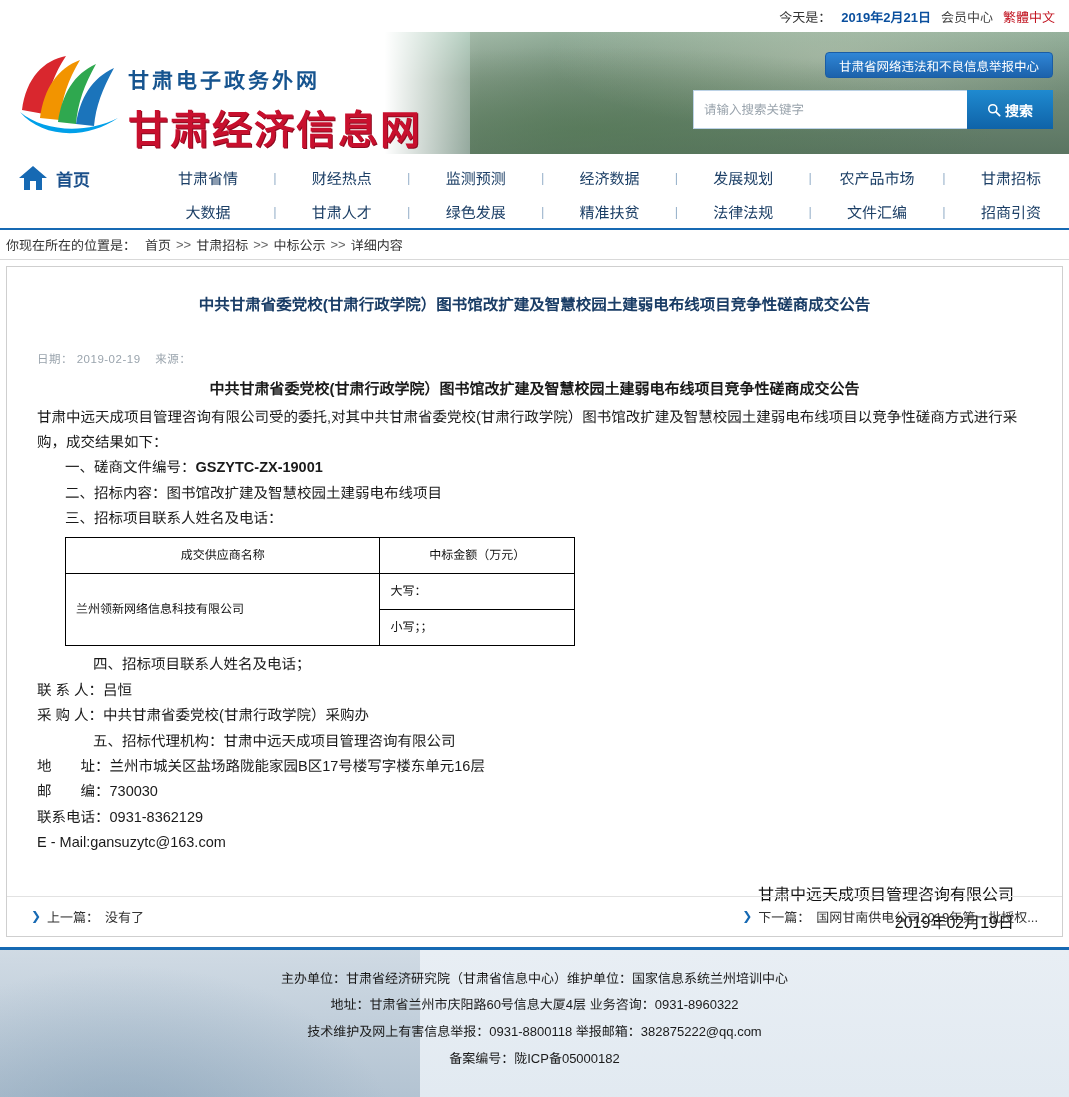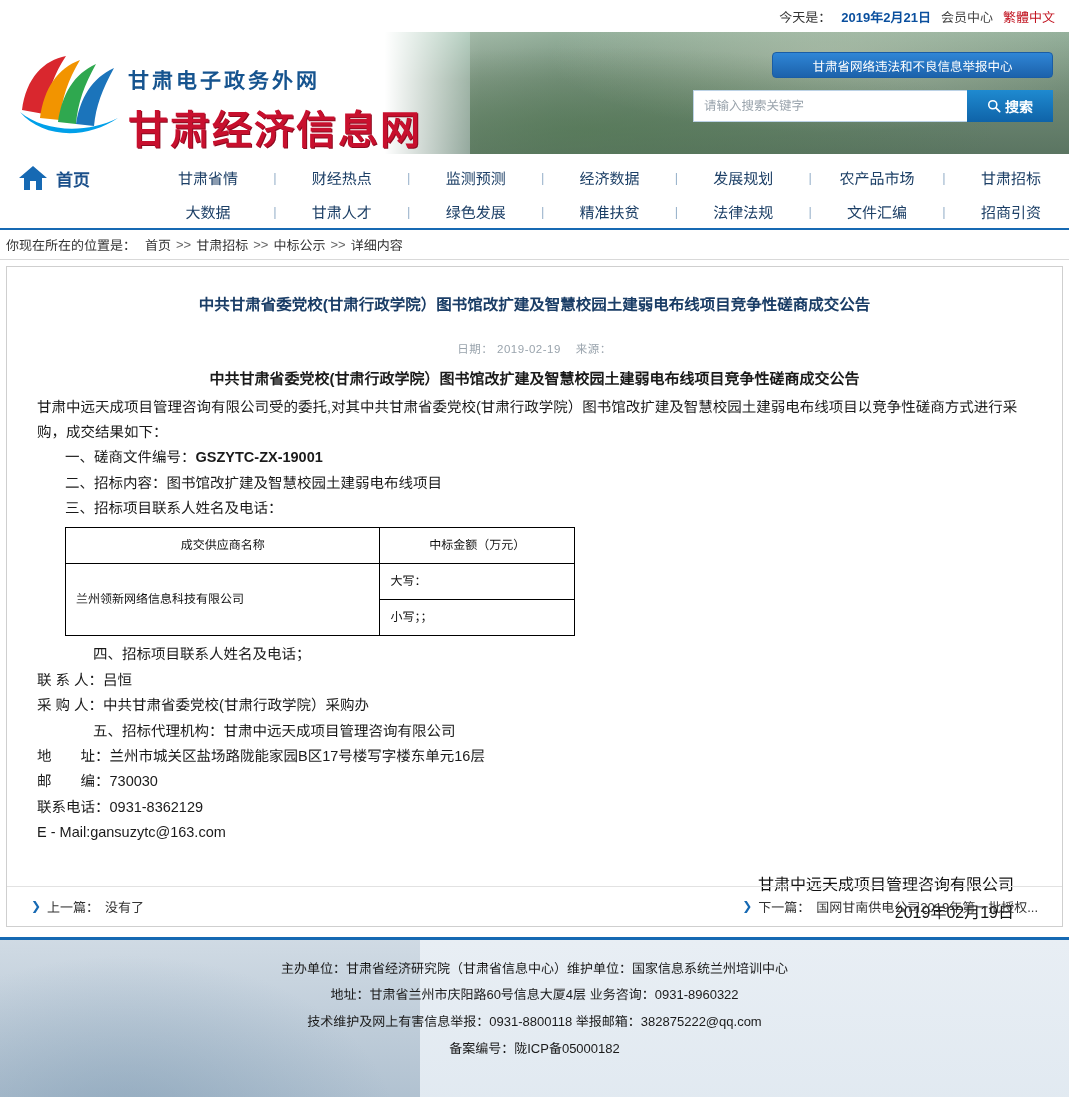--- a/index.html
+++ b/index.html
@@ -55,30 +55,30 @@
   }
   .logo-text .line2 {
     font-size: 40px; color: #c8102e; font-weight: bold; letter-spacing: 2px;
     margin-top: 4px;
     font-family: "Liberation Serif", "DejaVu Serif", serif;
     text-shadow: 1px 1px 0 #8d0b20;
   }
 
   .report-badge {
     position: absolute; right: 16px; top: 20px; z-index: 4;
-    width: 281px; height: 26px; border-radius: 4px;
+    width: 228px; height: 26px; border-radius: 4px;
     background: linear-gradient(180deg, #2f86d6, #1c62ab);
     color: #ffffff; font-size: 12.5px;
     display: flex; align-items: center; justify-content: center;
     border: 1px solid #1a5da5;
     margin-left: 12px;
   }
   .search-wrap {
     position: absolute; right: 16px; top: 58px; z-index: 4;
-    display: flex; width: 360px; height: 32px;
+    display: flex; width: 360px; height: 39px;
   }
   .search-input {
     flex: 1; border: 1px solid #bcd2e6; border-right: none;
     background: #fff; font-size: 12.5px; color: #333;
     padding: 0 10px; outline: none;
     font-family: "Liberation Sans", sans-serif;
   }
   .search-input::placeholder { color: #9aa4ad; }
   .search-btn {
     width: 86px; border: none; cursor: pointer;
@@ -132,22 +132,22 @@
     min-height: 595px;
     position: relative;
     padding: 20px 30px 0 30px;
   }
   .doc-title {
     text-align: center;
     font-size: 15.5px; font-weight: bold; color: #1a3d66;
     padding: 6px 40px 0 40px; line-height: 1.5;
   }
   .doc-meta {
-    text-align: center; font-size: 11.5px; color: #9aa4ad;
-    margin-top: 24px; margin-bottom: 10px;
+    text-align: left; font-size: 11.5px; color: #9aa4ad;
+    margin-top: 34px; margin-bottom: 10px;
     letter-spacing: .5px;
   }
   .doc-body {
     font-size: 14.5px; color: #1a1a1a; line-height: 1.75;
     font-family: "Liberation Sans", "DejaVu Sans", sans-serif;
   }
   .body-heading {
     text-align: center; font-weight: bold; font-size: 15px;
     margin-bottom: 2px;
   }

